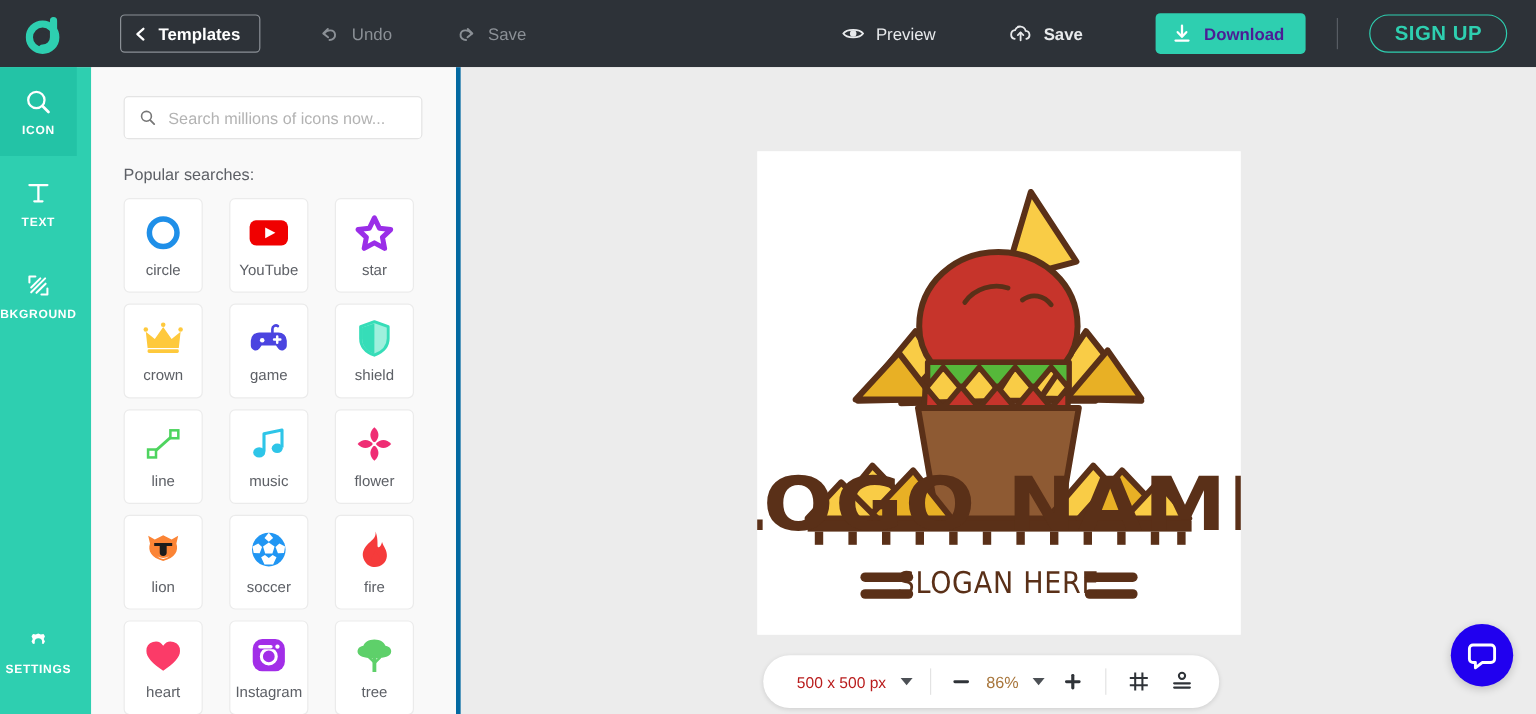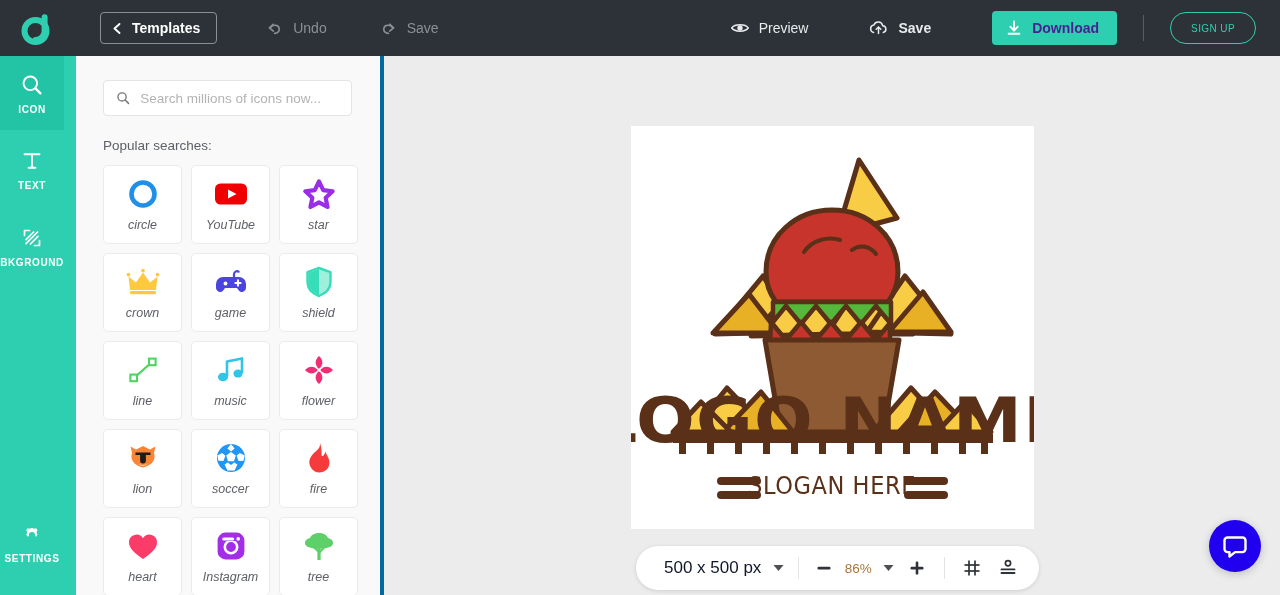--- a/index.html
+++ b/index.html
@@ -51,21 +51,21 @@
   }
   .tb-divider {
     width: 1px; height: 26px; background: #575c63;
     margin-left: 26px;
   }
   .signup-btn {
     margin-left: 26px; margin-right: 24px;
     height: 32px; padding: 0 20px;
     border: 1px solid #2ecfb0; border-radius: 18px;
     background: transparent; color: #2ecfb0;
-    font-size: 10px; font-weight: normal; letter-spacing: .4px;
+    font-size: 17px; font-weight: bold; letter-spacing: .4px;
     display: flex; align-items: center; cursor: pointer;
   }
 
   
   .rail {
     position: absolute; left: 0; top: 56px;
     width: 76px; height: 539px;
     background: #2ecfb0;
   }
   .rail-item {
@@ -112,27 +112,26 @@
     margin: 22px 0 0 27px;
     font-size: 13.5px; color: #5d6066;
   }
   .grid {
     margin: 12px 0 0 27px;
     display: grid;
     grid-template-columns: repeat(3, 79px);
     gap: 9px 9px;
   }
   .cell {
-    width: 79px; height: 79px;
+    width: 66px; height: 79px;
     background: #ffffff;
     border: 1px solid #ebebeb; border-radius: 5px;
     display: flex; flex-direction: column;
     align-items: center; justify-content: center; gap: 7px;
     cursor: pointer;
-    font-style: italic;
   }
   .cell-art {
     height: 34px; width: 40px;
     display: flex; align-items: center; justify-content: center;
   }
   .cell-label { font-size: 12.5px; color: #5d6066; }
 
   
   .stage {
     position: absolute; left: 384px; top: 56px;
@@ -154,21 +153,21 @@
     position: absolute; left: 252px; top: 490px;
     height: 44px; padding: 0 6px;
     background: #ffffff; border-radius: 22px;
     box-shadow: 0 1px 4px rgba(0,0,0,.13);
     display: flex; align-items: center;
   }
   .zb-size {
     display: flex; align-items: center; gap: 12px;
     padding: 0 14px 0 22px; cursor: pointer;
   }
-  .zb-size-text { font-size: 17px; color: #0f172a; }
+  .zb-size-text { font-size: 13px; color: #b91c1c; }
   .caret { display:block; }
   .zb-sep { width: 1px; height: 22px; background: #e3e3e3; }
   .zb-btn {
     width: 34px; height: 34px; border: none; background: transparent;
     display: flex; align-items: center; justify-content: center;
     cursor: pointer;
   }
   #zoom-minus { margin-left: 8px; }
   .zb-pct {
     font-size: 13.5px; color: #a8763c; min-width: 34px;

